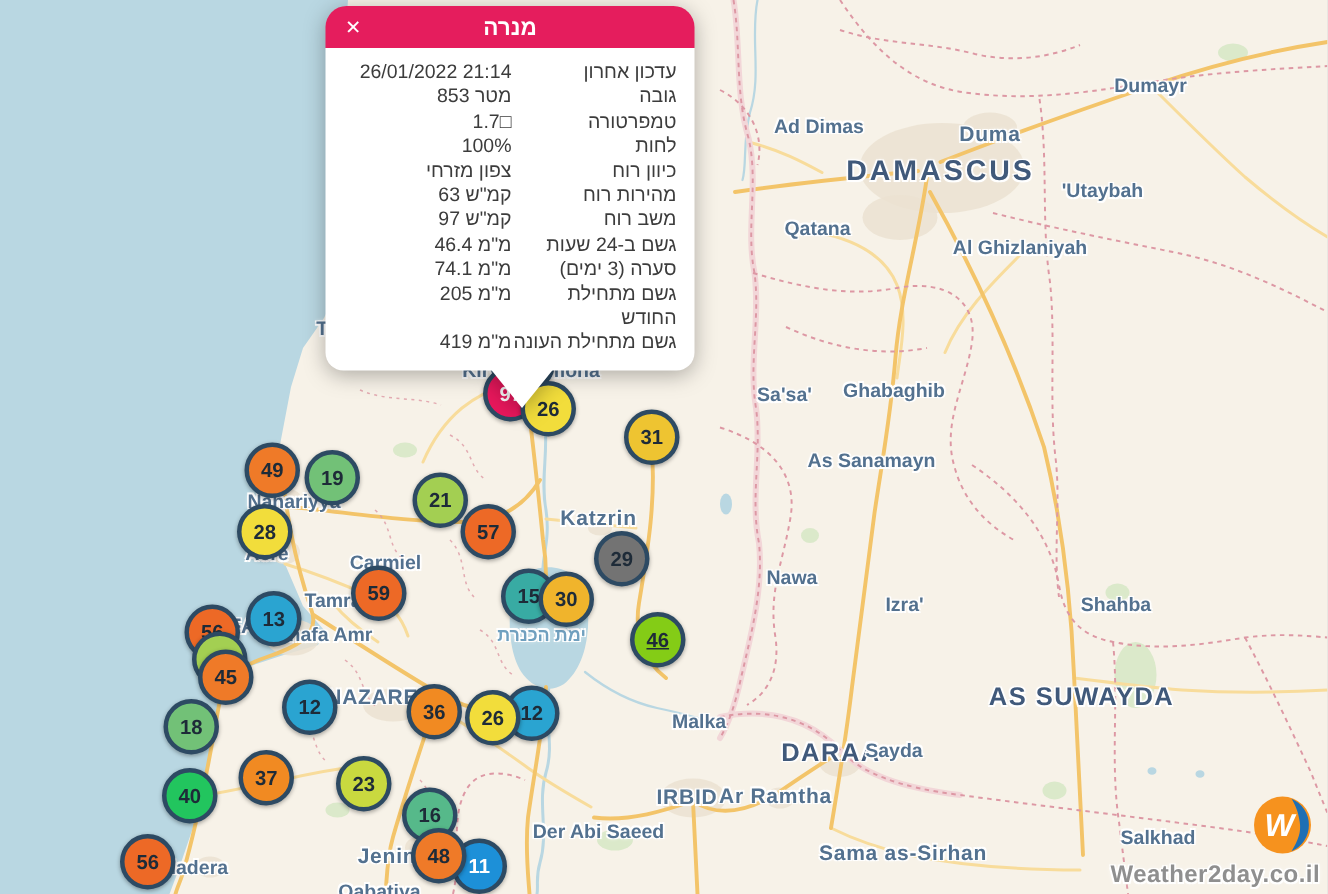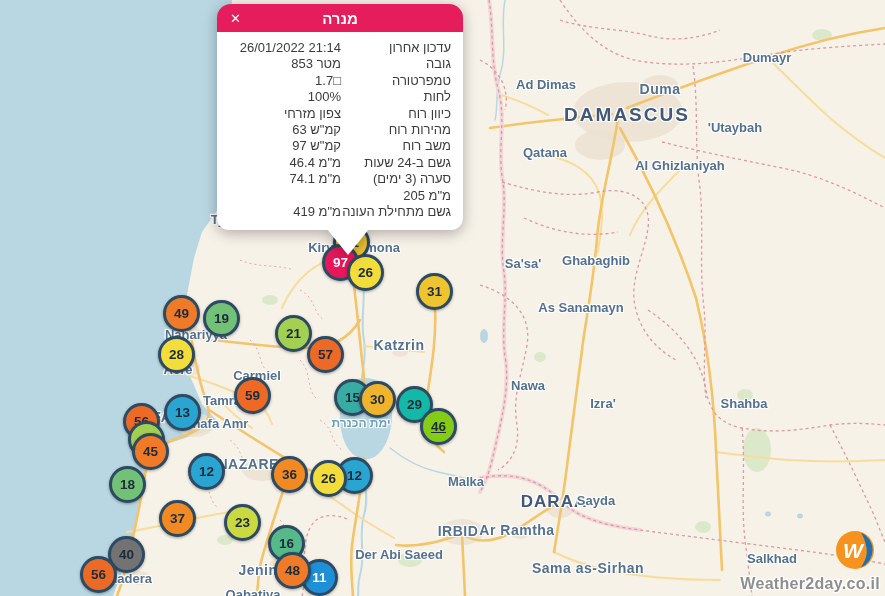--- a/index.html
+++ b/index.html
@@ -159,26 +159,27 @@
       <span class="maplabel capital" style="left: 627px; top: 115px;">DAMASCUS</span>
       <span class="maplabel city" style="left: 735px; top: 127px;">'Utaybah</span>
       <span class="maplabel city" style="left: 545px; top: 152px;">Qatana</span>
       <span class="maplabel city" style="left: 680px; top: 165px;">Al Ghizlaniyah</span>
       <span class="maplabel city" style="left: 523px; top: 215px; margin-top: 48px;">Sa'sa'</span>
       <span class="maplabel city" style="left: 596px; top: 260px;">Ghabaghib</span>
       <span class="maplabel city" style="left: 581px; top: 307px;">As Sanamayn</span>
       <span class="maplabel city" style="left: 528px; top: 385px;">Nawa</span>
       <span class="maplabel city" style="left: 603px; top: 403px;">Izra'</span>
       <span class="maplabel city" style="left: 744px; top: 403px;">Shahba</span>
+      <span class="maplabel city-lg" style="left: 721px; top: 465px;">AS SUWAYDA</span>
       <span class="maplabel city-lg" style="left: 554px; top: 502px;">DARAA</span>
       <span class="maplabel city" style="left: 596px; top: 500px;">Sayda</span>
       <span class="maplabel city-md" style="left: 517px; top: 530px;">Ar Ramtha</span>
       <span class="maplabel city-md" style="left: 458px; top: 531px;">IRBID</span>
       <span class="maplabel city" style="left: 399px; top: 554px;">Der Abi Saeed</span>
-      <span class="maplabel city-md" style="left: 588px; top: 568px;">Sama as-Sirhan</span>
+      <span class="maplabel city-md" style="left: 602px; top: 568px;">Sama as-Sirhan</span>
       <span class="maplabel city" style="left: 772px; top: 558px;">Salkhad</span>
       <span class="maplabel city" style="left: 430px; top: 481px; margin-left: 36px;">Malka</span>
       <span class="maplabel city-md" style="left: 399px; top: 345px;">Katzrin</span>
       <span class="maplabel city" style="left: 354px; top: 247px;">Kiryat Shmona</span>
       <span class="maplabel city" style="left: 196px; top: 334px;">Nahariyya</span>
       <span class="maplabel city" style="left: 178px; top: 369px;">Acre</span>
       <span class="maplabel city" style="left: 257px; top: 375px;">Carmiel</span>
       <span class="maplabel city" style="left: 222px; top: 400px;">Tamra</span>
       <span class="maplabel city" style="left: 216px; top: 423px;">Shafa Amr</span>
       <span class="maplabel city-md" style="left: 149px; top: 417px;">HAIFA</span>
@@ -201,28 +202,28 @@
       <div class="marker" style="left: 275px; top: 315px; background: rgb(163, 207, 82);">21</div>
       <div class="marker" style="left: 307px; top: 336px; background: rgb(237, 105, 38);">57</div>
       <div class="marker" style="left: 234px; top: 377px; background: rgb(237, 105, 38);">59</div>
       <div class="marker" style="left: 164px; top: 394px; background: rgb(42, 164, 209);">13</div>
       <div class="marker" style="left: 123px; top: 403px; background: rgb(237, 105, 38);">56</div>
       <div class="marker" style="left: 128px; top: 421px; background: rgb(163, 207, 82);"></div>
       <div class="marker" style="left: 132px; top: 433px; background: rgb(239, 122, 40);">45</div>
       <div class="marker" style="left: 109px; top: 466px; background: rgb(114, 193, 119);">18</div>
       <div class="marker" style="left: 334px; top: 379px; background: rgb(56, 171, 163);">15</div>
       <div class="marker" style="left: 359px; top: 381px; background: rgb(240, 180, 44);">30</div>
-      <div class="marker" style="left: 396px; top: 386px; background: #14b8a6;">29</div>
+      <div class="marker" style="left: 396px; top: 354px; background: #737373;">29</div>
       <div class="marker" style="left: 420px; top: 408px; background: #84cc16; text-decoration: underline;">46</div>
       <div class="marker" style="left: 188px; top: 453px; background: rgb(42, 164, 209);">12</div>
       <div class="marker" style="left: 271px; top: 456px; background: rgb(241, 138, 34);">36</div>
       <div class="marker" style="left: 336px; top: 457px; background: rgb(42, 164, 209);">12</div>
       <div class="marker" style="left: 310px; top: 460px; background: rgb(242, 221, 59);">26</div>
       <div class="marker" style="left: 159px; top: 500px; background: rgb(241, 138, 34);">37</div>
-      <div class="marker" style="left: 108px; top: 536px; background: #737373;">40</div>
+      <div class="marker" style="left: 108px; top: 512px; background: #22c55e;">40</div>
       <div class="marker" style="left: 224px; top: 504px; background: rgb(201, 217, 63);">23</div>
       <div class="marker" style="left: 268px; top: 525px; background: rgb(86, 185, 138);">16</div>
       <div class="marker" style="left: 301px; top: 559px; background: rgb(29, 144, 216); color: rgb(255, 255, 255);">11</div>
       <div class="marker" style="left: 274px; top: 552px; background: rgb(239, 122, 40);">48</div>
       <div class="marker" style="left: 80px; top: 556px; background: rgb(237, 105, 38);">56</div>
     </div>
 
   <div id="popup">
     <div class="popup-header" style="background: rgb(229, 29, 93);">
       <span class="popup-close">✕</span>
@@ -259,20 +260,21 @@
         </div>
         <div class="prow">
           <span class="plabel">גשם ב-24 שעות</span>
           <span class="pvalue">46.4 מ"מ</span>
         </div>
         <div class="prow">
           <span class="plabel">סערה (3 ימים)</span>
           <span class="pvalue">74.1 מ"מ</span>
         </div>
         <div class="prow">
+          <span class="plabel">גשם מתחילת החודש</span>
           <span class="pvalue">205 מ"מ</span>
         </div>
         <div class="prow">
           <span class="plabel">גשם מתחילת העונה</span>
           <span class="pvalue">419 מ"מ</span>
         </div>
       </div>
     <div class="popup-tail"></div>
   </div>
 

